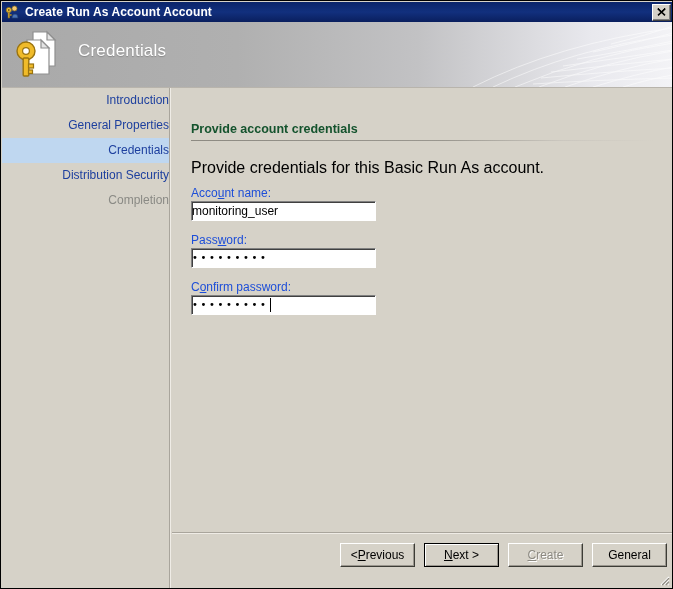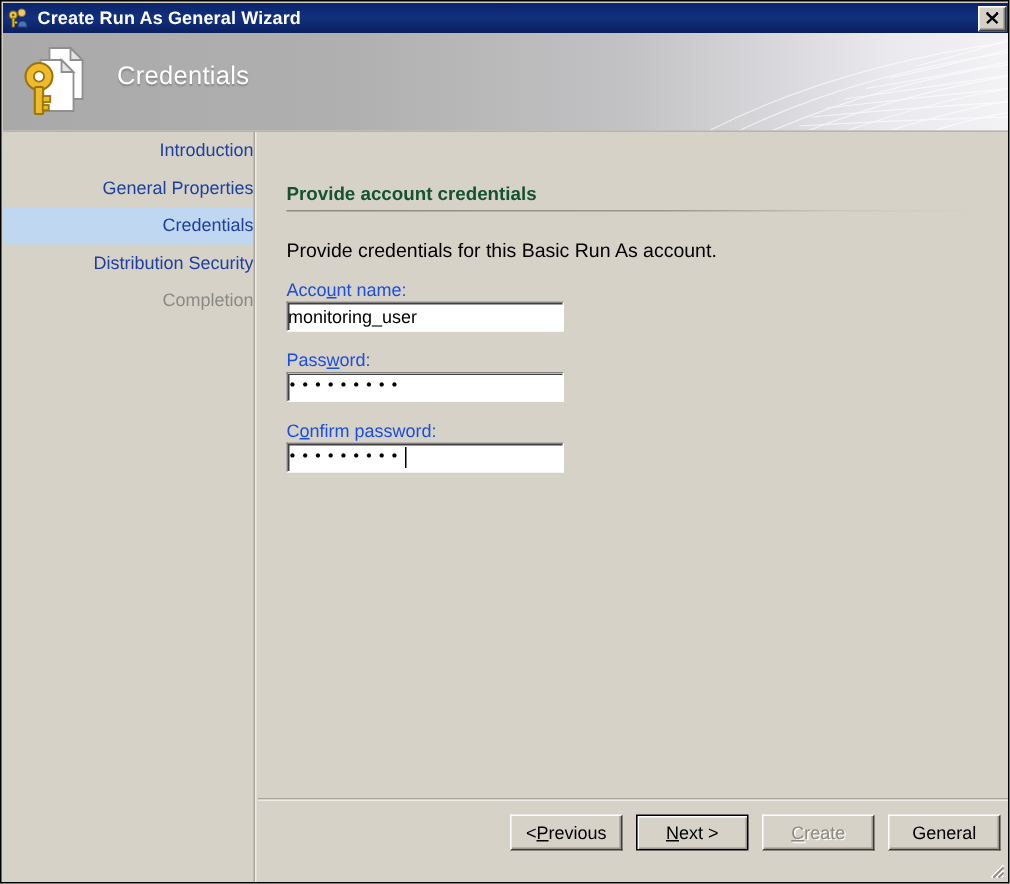--- a/index.html
+++ b/index.html
@@ -160,21 +160,21 @@
   #heading-rule {
     position: absolute;
     left: 19px; top: 52px;
     width: 462px;
     height: 1px;
     background: linear-gradient(to right, #8d8a82 0%, #9a978f 55%, #cbc7bf 80%, #d6d2c8 100%);
   }
   #intro-text {
     position: absolute;
     left: 19px; top: 71px;
-    font-size: 13px;
+    font-size: 16px;
     color: #000000;
     white-space: nowrap;
   }
 
   .field-label {
     position: absolute;
     font-size: 12px;
     color: #1d4ed8;
     white-space: nowrap;
   }
@@ -285,21 +285,21 @@
     <div id="title-icon">
       <svg width="16" height="16" viewBox="0 0 16 16">
         <circle cx="9.5" cy="4.5" r="2.5" fill="#f0c674" stroke="#8a6d1f" stroke-width="0.7"></circle>
         <path d="M7 14 q0-4 3-4 q3 0 3 4 z" fill="#4a74b8" stroke="#24416e" stroke-width="0.7"></path>
         <circle cx="3.8" cy="6" r="2.6" fill="#f2c43c" stroke="#8a6d1f" stroke-width="0.8"></circle>
         <circle cx="3.8" cy="6" r="0.9" fill="#6e5511"></circle>
         <rect x="3.1" y="8" width="1.5" height="6" fill="#f2c43c" stroke="#8a6d1f" stroke-width="0.6"></rect>
         <rect x="4.4" y="10.4" width="2" height="1.2" fill="#f2c43c" stroke="#8a6d1f" stroke-width="0.5"></rect>
       </svg>
     </div>
-    <span class="title-text">Create Run As General Wizard</span>
+    <span class="title-text">Create Run As Account Account</span>
     <div id="close-button">
       <svg width="9" height="8" viewBox="0 0 9 8">
         <path d="M0.8 0.6 L4.5 4.3 L8.2 0.6 M0.8 0.6 L1.9 0.6 M7.1 0.6 L8.2 0.6" stroke="#000" stroke-width="1.4" fill="none"></path>
         <path d="M1 0.8 L8 7.4 M8 0.8 L1 7.4" stroke="#000" stroke-width="1.5"></path>
       </svg>
     </div>
   </div>
 
   <div id="banner">
     <svg id="banner-mesh" viewBox="0 0 330 65" preserveAspectRatio="none">

